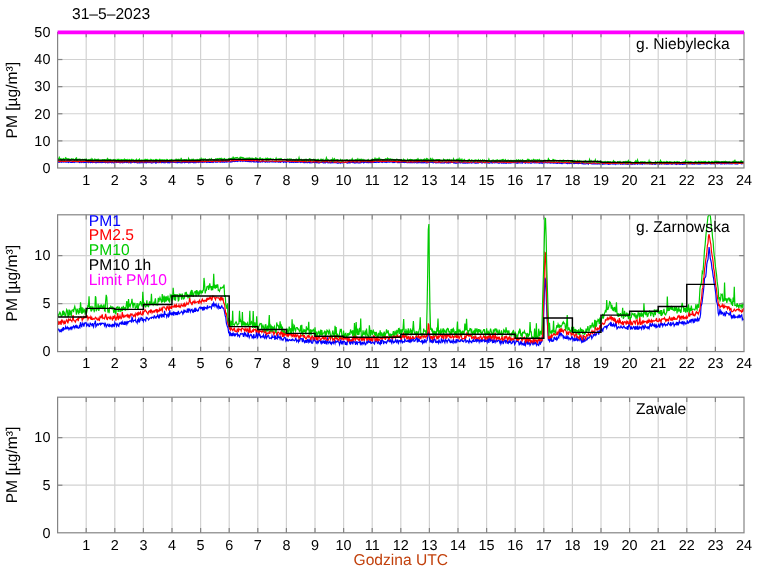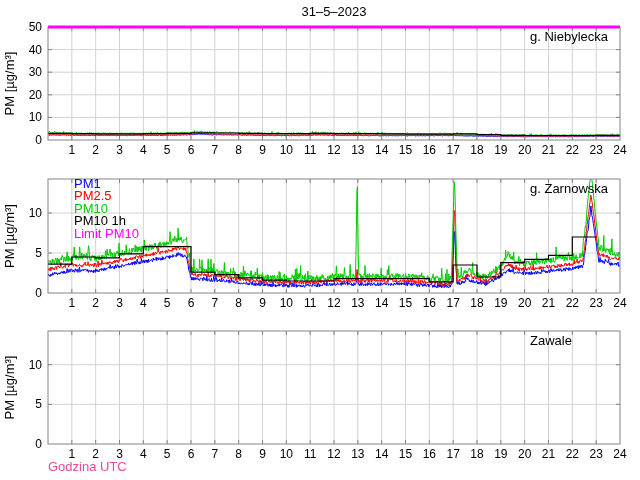--- a/index.html
+++ b/index.html
@@ -1,23 +1,23 @@
 <!DOCTYPE html>
 <html><head>
 <meta charset="utf-8">
 <style>
   html,body{margin:0;padding:0;background:#ffffff;}
   .figure{position:relative;width:640px;height:480px;background:#ffffff;
           font-family:"Liberation Sans",sans-serif;overflow:hidden;}
   #chart{position:absolute;left:0;top:0;}
   #chart text{font-family:"Liberation Sans",sans-serif;}
-  .title{position:absolute;left:48px;top:4px;width:572px;text-align:center;
+  .title{position:absolute;left:60px;top:4px;width:572px;text-align:left;
          font-size:13px;color:#000;}
-  .xlabel{position:absolute;left:48px;top:459px;width:572px;text-align:left;
-          font-size:13px;color:#ec4899;}
+  .xlabel{position:absolute;left:48px;top:459px;width:572px;text-align:center;
+          font-size:13px;color:#c2410c;}
 </style>
 </head>
 <body>
 
 <div class="figure">
   <div class="title">31–5–2023</div>
   <svg id="chart" width="640" height="480">
       <g>
         <defs>
           <clipPath id="clip0">

